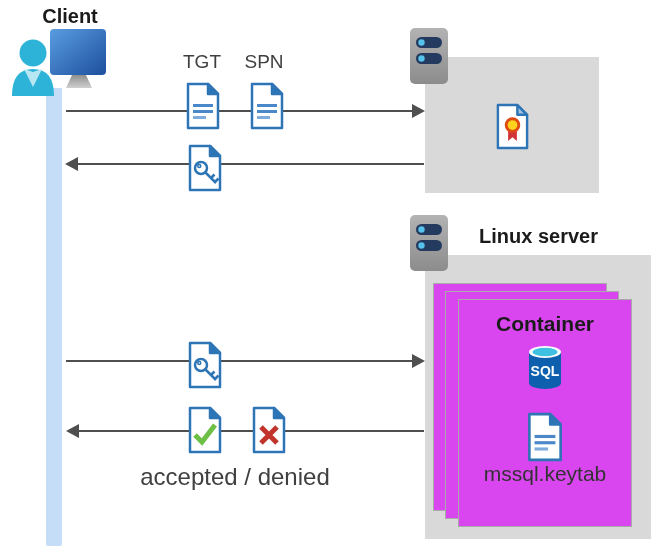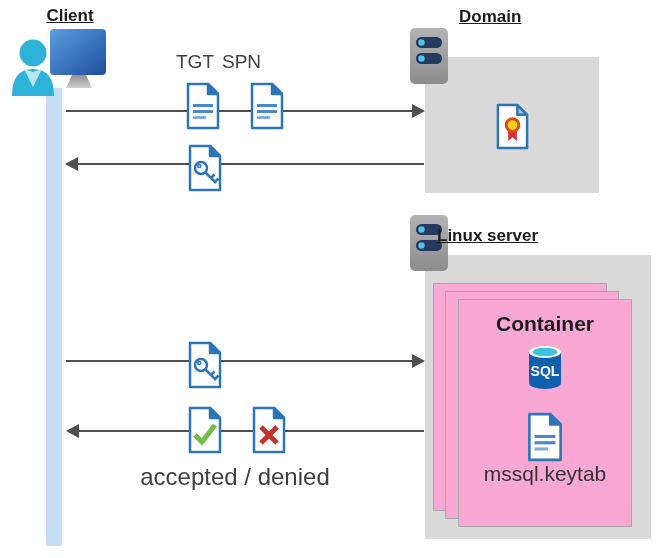--- a/index.html
+++ b/index.html
@@ -2,36 +2,36 @@
 <html><head>
 <meta charset="utf-8">
 <style>
   html,body{margin:0;padding:0;background:#fff;}
   #canvas{
     position:relative;width:660px;height:558px;background:#fff;overflow:hidden;
     font-family:"Liberation Sans", sans-serif;color:#1b1b1b;
   }
   .abs{position:absolute;}
   
-  .heading{font-weight:bold;font-size:17px;color:#1b1b1b;line-height:26px;text-decoration:underline;}
+  .heading{font-weight:bold;font-size:20px;color:#1b1b1b;line-height:26px;}
   .client-lbl{left:24px;top:3px;width:92px;text-align:center;}
   .dc-lbl{left:459px;top:4px;}
-  .linux-lbl{left:437px;top:223px;}
-  .msg-lbl{font-size:19px;color:#3f3f3f;text-align:left;}
+  .linux-lbl{left:479px;top:223px;}
+  .msg-lbl{font-size:19px;color:#3f3f3f;text-align:center;}
   .tgt-lbl{left:176px;top:51px;width:52px;}
-  .spn-lbl{left:222px;top:51px;width:52px;}
+  .spn-lbl{left:238px;top:51px;width:52px;}
   .result-lbl{left:138px;top:463px;width:194px;font-size:24px;color:#404040;text-align:center;}
   
   .timeline{left:46px;top:88px;width:16px;height:458px;background:#c5ddf6;border-radius:0 0 2px 2px;}
   
   .zone{background:#d9d9d9;}
   .dc-box{left:425px;top:57px;width:174px;height:136px;}
   .linux-box{left:425px;top:255px;width:226px;height:284px;}
   
-  .card{width:174px;height:228px;background:#f9a8d4;border:1px solid #a9a9a9;box-sizing:border-box;}
+  .card{width:174px;height:228px;background:#d946ef;border:1px solid #a9a9a9;box-sizing:border-box;}
   .card-back{left:433px;top:283px;}
   .card-mid{left:445px;top:291px;}
   .card-front{left:458px;top:299px;display:flex;flex-direction:column;align-items:center;}
   .container-title{margin-top:12px;font-weight:bold;font-size:21px;color:#1b1b1b;}
   .card-front .sql-svg{margin-top:9px;}
   .card-front .keytab-svg{margin-top:21px;}
   .keytab-lbl{font-size:21px;color:#333;}
   
   .aline{height:2px;background:#4f4f4f;}
   .ahead-r{width:0;height:0;border-top:7px solid transparent;border-bottom:7px solid transparent;border-left:13px solid #4f4f4f;}
@@ -184,20 +184,19 @@
       <path d="M48 4 L48 24 H68 Z" fill="#2e75b6" stroke="#2e75b6" stroke-width="5" stroke-linejoin="round"></path>
       <rect x="18" y="44" width="40" height="6" fill="#4a88ca"></rect>
       <rect x="18" y="56" width="40" height="6" fill="#4a88ca"></rect>
       <rect x="18" y="68" width="26" height="6" fill="#7fabdd"></rect>
     </svg>
     <div class="keytab-lbl">mssql.keytab</div>
   </div>
 
   <div class="abs heading client-lbl">Client</div>
   <div class="abs heading dc-lbl">
-    <div>Domain</div>
   </div>
   <div class="abs heading linux-lbl">Linux server</div>
   <div class="abs msg-lbl tgt-lbl">TGT</div>
   <div class="abs msg-lbl spn-lbl">SPN</div>
   <div class="abs result-lbl">accepted / denied</div>
 
 </div>
 
 </body></html>

